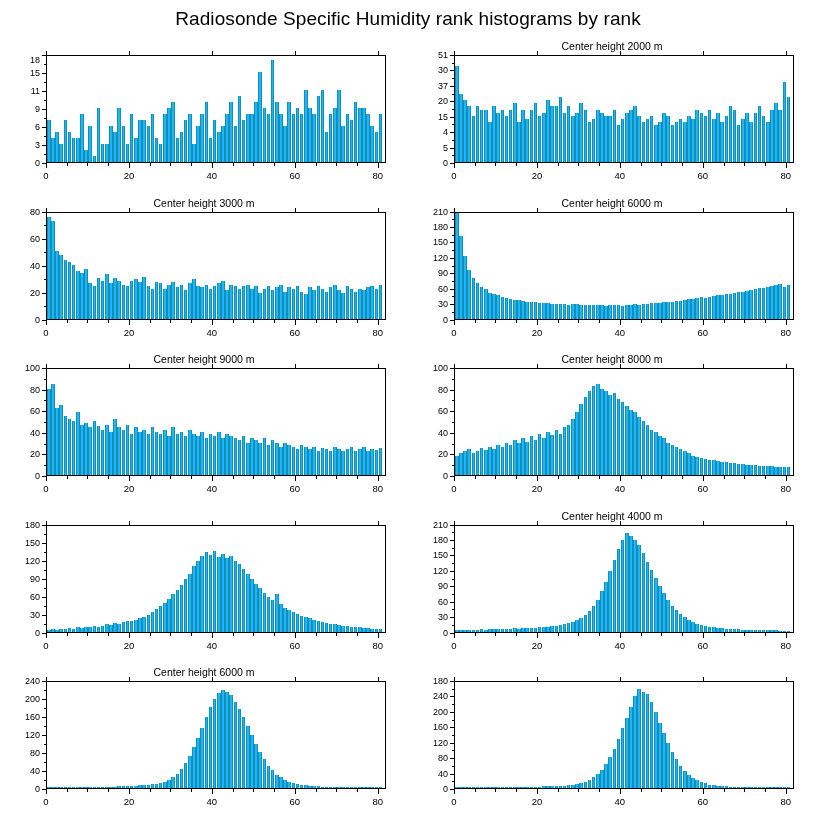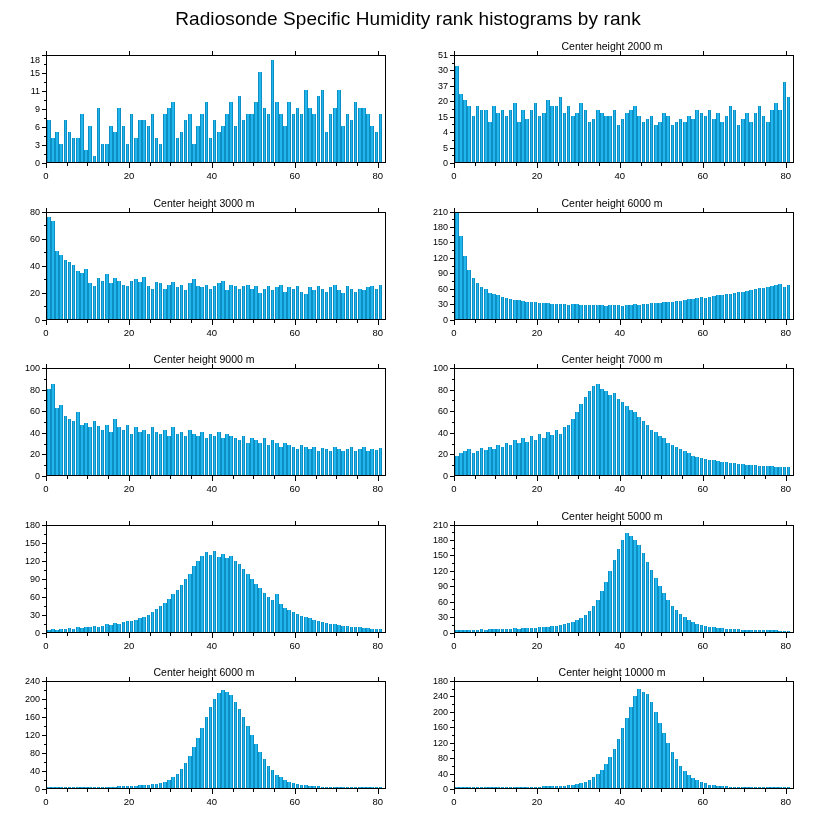--- a/index.html
+++ b/index.html
@@ -767,21 +767,21 @@
           <div class="xtick" style="left: 336.244px; top: 108px; height: 3px;"></div>
           <div class="xtick" style="left: 356.976px; top: 108px; height: 3px;"></div>
           <div class="xtick" style="left: 46px; top: -4px; height: 4px;"></div>
           <div class="xtick" style="left: 128.927px; top: -4px; height: 4px;"></div>
           <div class="xtick" style="left: 211.854px; top: -4px; height: 4px;"></div>
           <div class="xtick" style="left: 294.78px; top: -4px; height: 4px;"></div>
           <div class="xtick" style="left: 377.707px; top: -4px; height: 4px;"></div>
         </div>
       </div>
       <div class="panel" style="left: 408px; top: 313px; width: 408px; height: 156.5px;">
-        <div class="panel-title">Center height 7000 m</div>
+        <div class="panel-title">Center height 8000 m</div>
         <div class="plotwrap" style="height: 134px;">
           <div class="axes" style="left: 46px; top: 0px; width: 340px; height: 108px;">
             <div class="bars">
               <div class="bar" style="left: 0px; width: 3.54634px; height: 19.44px; background: rgb(34, 182, 239);"></div>
               <div class="bar" style="left: 4.14634px; width: 3.54634px; height: 21.6px; background: rgb(34, 182, 239);"></div>
               <div class="bar" style="left: 8.29268px; width: 3.54634px; height: 23.76px; background: rgb(34, 182, 239);"></div>
               <div class="bar" style="left: 12.439px; width: 3.54634px; height: 25.92px; background: rgb(34, 182, 239);"></div>
               <div class="bar" style="left: 16.5854px; width: 3.54634px; height: 21.6px; background: rgb(34, 182, 239);"></div>
               <div class="bar" style="left: 20.7317px; width: 3.54634px; height: 23.76px; background: rgb(34, 182, 239);"></div>
               <div class="bar" style="left: 24.878px; width: 3.54634px; height: 27px; background: rgb(34, 182, 239);"></div>
@@ -1037,21 +1037,21 @@
           <div class="xtick" style="left: 336.244px; top: 108px; height: 3px;"></div>
           <div class="xtick" style="left: 356.976px; top: 108px; height: 3px;"></div>
           <div class="xtick" style="left: 46px; top: -4px; height: 4px;"></div>
           <div class="xtick" style="left: 128.927px; top: -4px; height: 4px;"></div>
           <div class="xtick" style="left: 211.854px; top: -4px; height: 4px;"></div>
           <div class="xtick" style="left: 294.78px; top: -4px; height: 4px;"></div>
           <div class="xtick" style="left: 377.707px; top: -4px; height: 4px;"></div>
         </div>
       </div>
       <div class="panel" style="left: 408px; top: 469.5px; width: 408px; height: 156.5px;">
-        <div class="panel-title">Center height 5000 m</div>
+        <div class="panel-title">Center height 4000 m</div>
         <div class="plotwrap" style="height: 134px;">
           <div class="axes" style="left: 46px; top: 0px; width: 340px; height: 108px;">
             <div class="bars">
               <div class="bar" style="left: 0px; width: 3.54634px; height: 1.02857px; background: rgb(34, 182, 239);"></div>
               <div class="bar" style="left: 4.14634px; width: 3.54634px; height: 1.02857px; background: rgb(34, 182, 239);"></div>
               <div class="bar" style="left: 8.29268px; width: 3.54634px; height: 1.54286px; background: rgb(34, 182, 239);"></div>
               <div class="bar" style="left: 12.439px; width: 3.54634px; height: 1.02857px; background: rgb(34, 182, 239);"></div>
               <div class="bar" style="left: 16.5854px; width: 3.54634px; height: 1.54286px; background: rgb(34, 182, 239);"></div>
               <div class="bar" style="left: 20.7317px; width: 3.54634px; height: 1.54286px; background: rgb(34, 182, 239);"></div>
               <div class="bar" style="left: 24.878px; width: 3.54634px; height: 2.05714px; background: rgb(34, 182, 239);"></div>
@@ -1314,21 +1314,20 @@
           <div class="xtick" style="left: 336.244px; top: 108px; height: 3px;"></div>
           <div class="xtick" style="left: 356.976px; top: 108px; height: 3px;"></div>
           <div class="xtick" style="left: 46px; top: -4px; height: 4px;"></div>
           <div class="xtick" style="left: 128.927px; top: -4px; height: 4px;"></div>
           <div class="xtick" style="left: 211.854px; top: -4px; height: 4px;"></div>
           <div class="xtick" style="left: 294.78px; top: -4px; height: 4px;"></div>
           <div class="xtick" style="left: 377.707px; top: -4px; height: 4px;"></div>
         </div>
       </div>
       <div class="panel" style="left: 408px; top: 626px; width: 408px; height: 156.5px;">
-        <div class="panel-title">Center height 10000 m</div>
         <div class="plotwrap" style="height: 134px;">
           <div class="axes" style="left: 46px; top: 0px; width: 340px; height: 108px;">
             <div class="bars">
               <div class="bar" style="left: 0px; width: 3.54634px; height: 0.7px; background: rgb(34, 182, 239);"></div>
               <div class="bar" style="left: 4.14634px; width: 3.54634px; height: 0.7px; background: rgb(34, 182, 239);"></div>
               <div class="bar" style="left: 8.29268px; width: 3.54634px; height: 0.7px; background: rgb(34, 182, 239);"></div>
               <div class="bar" style="left: 12.439px; width: 3.54634px; height: 0.7px; background: rgb(34, 182, 239);"></div>
               <div class="bar" style="left: 16.5854px; width: 3.54634px; height: 0.7px; background: rgb(34, 182, 239);"></div>
               <div class="bar" style="left: 20.7317px; width: 3.54634px; height: 0.7px; background: rgb(34, 182, 239);"></div>
               <div class="bar" style="left: 24.878px; width: 3.54634px; height: 0.7px; background: rgb(34, 182, 239);"></div>

